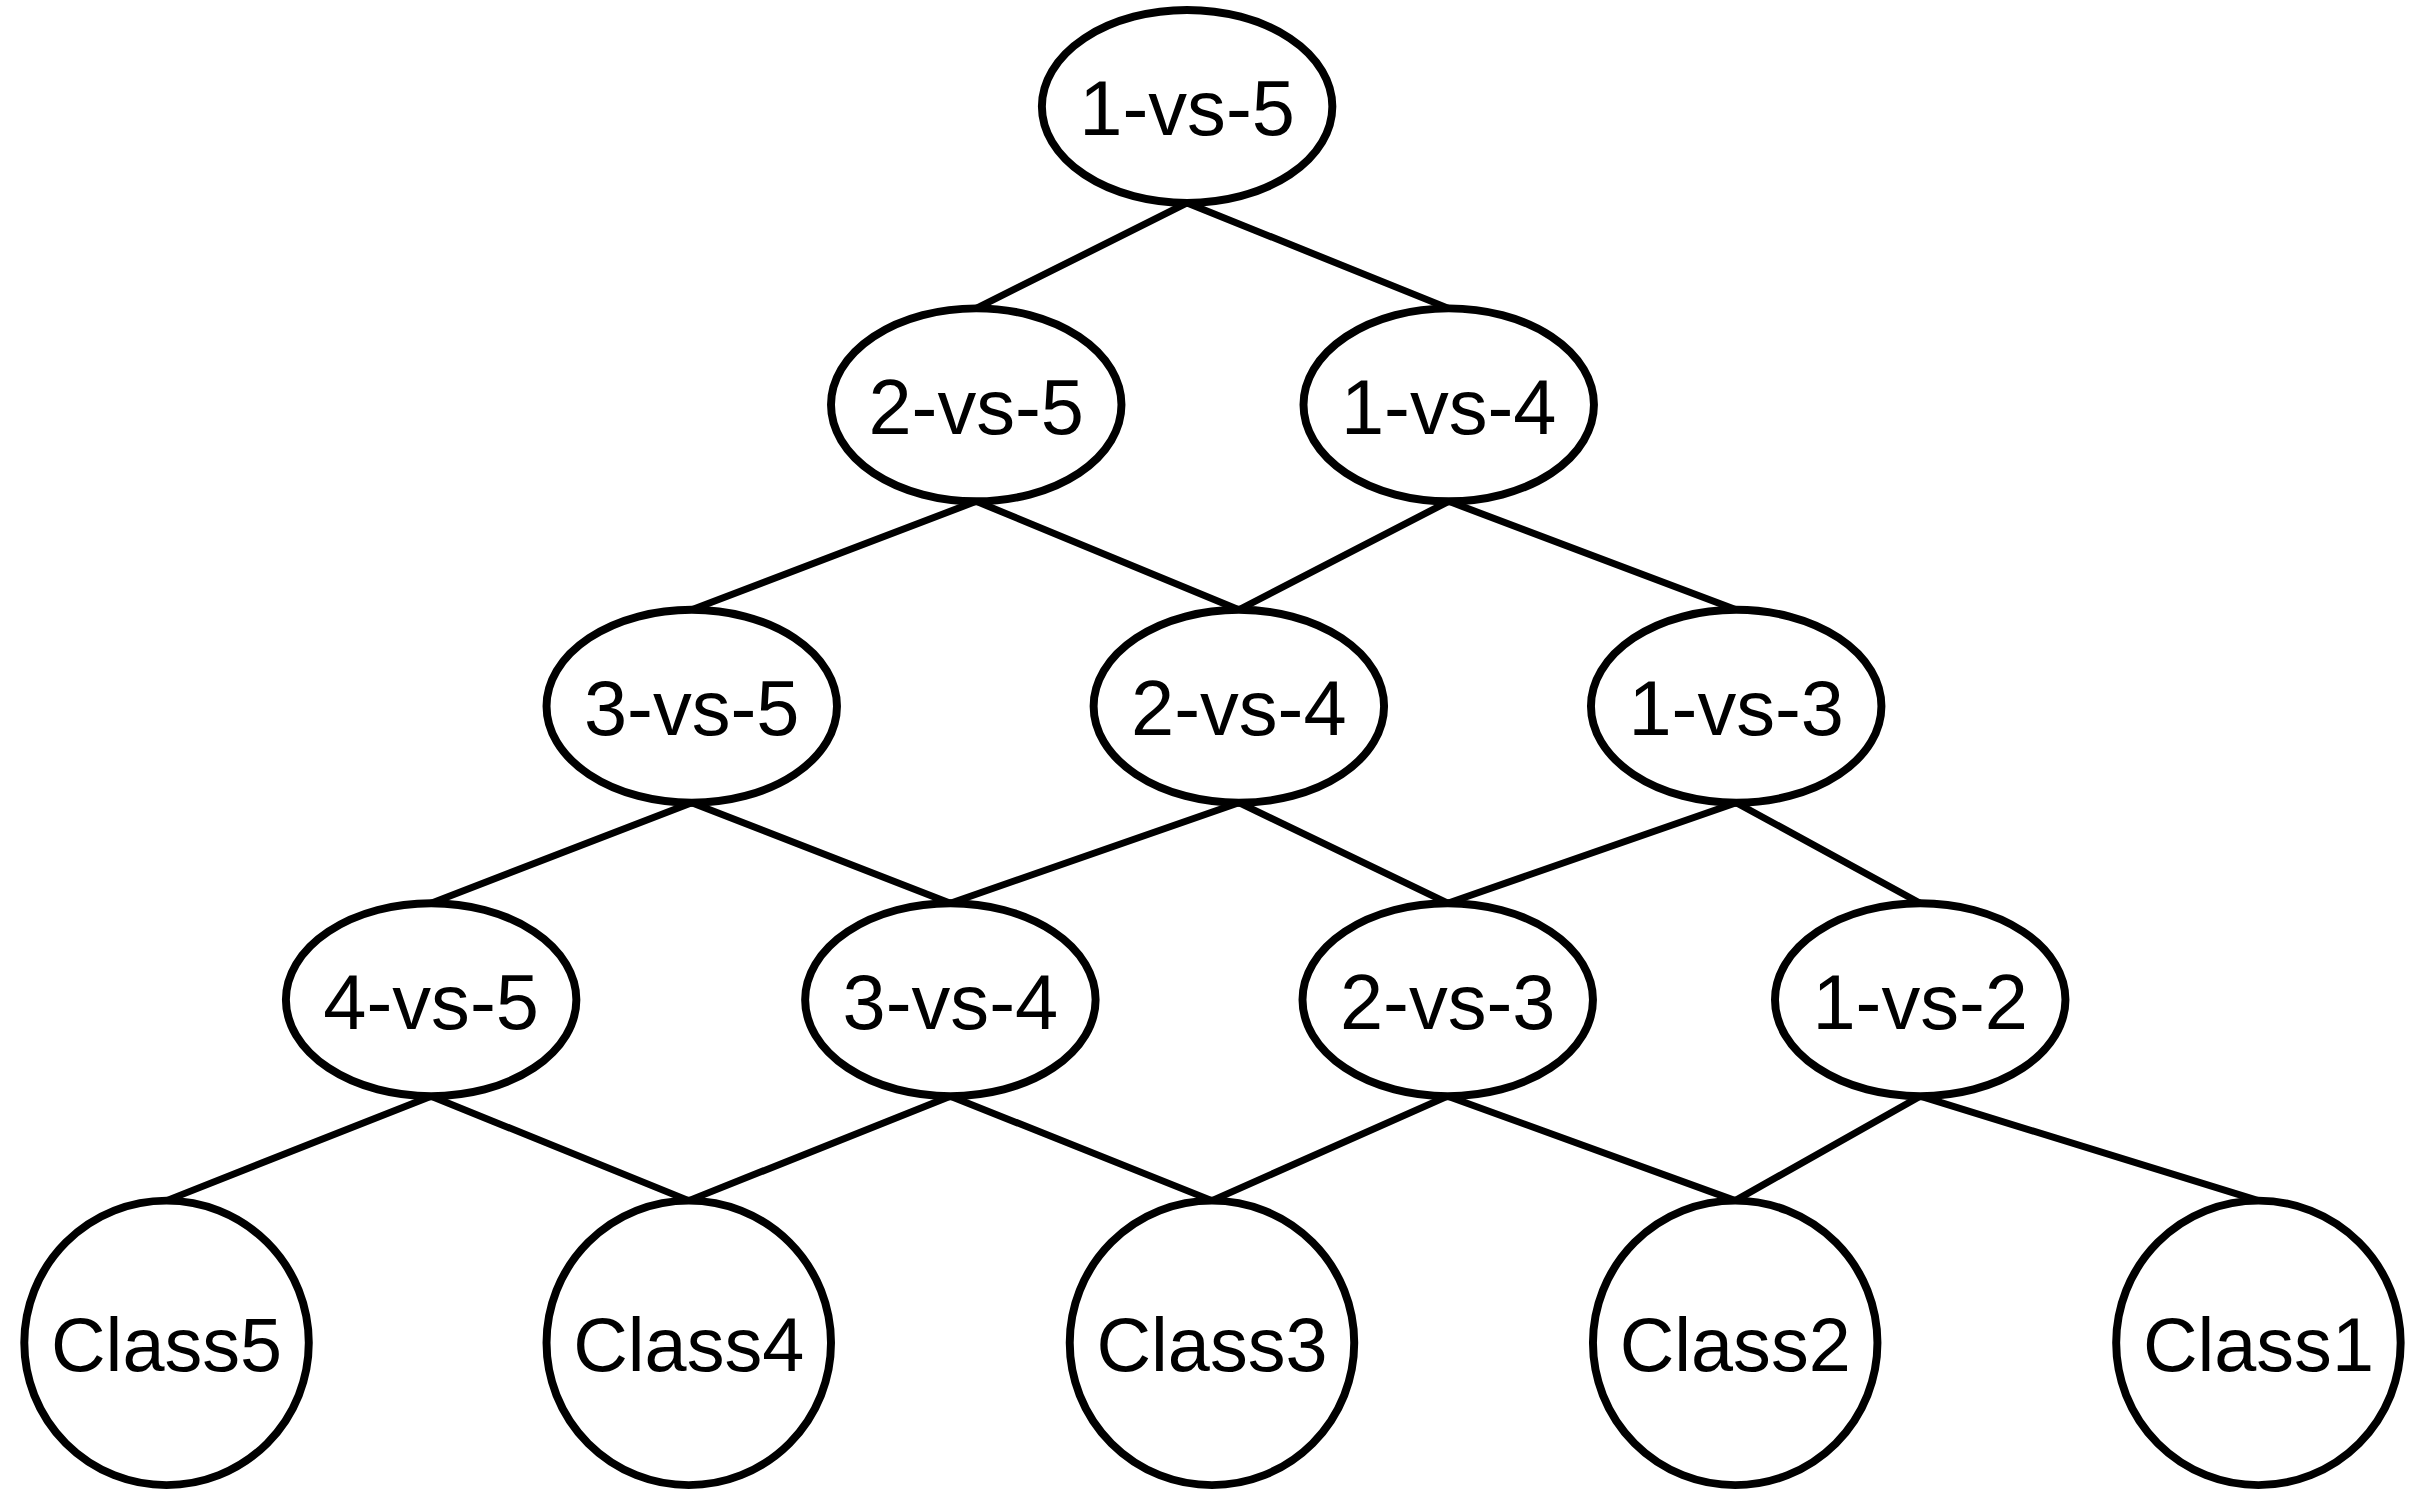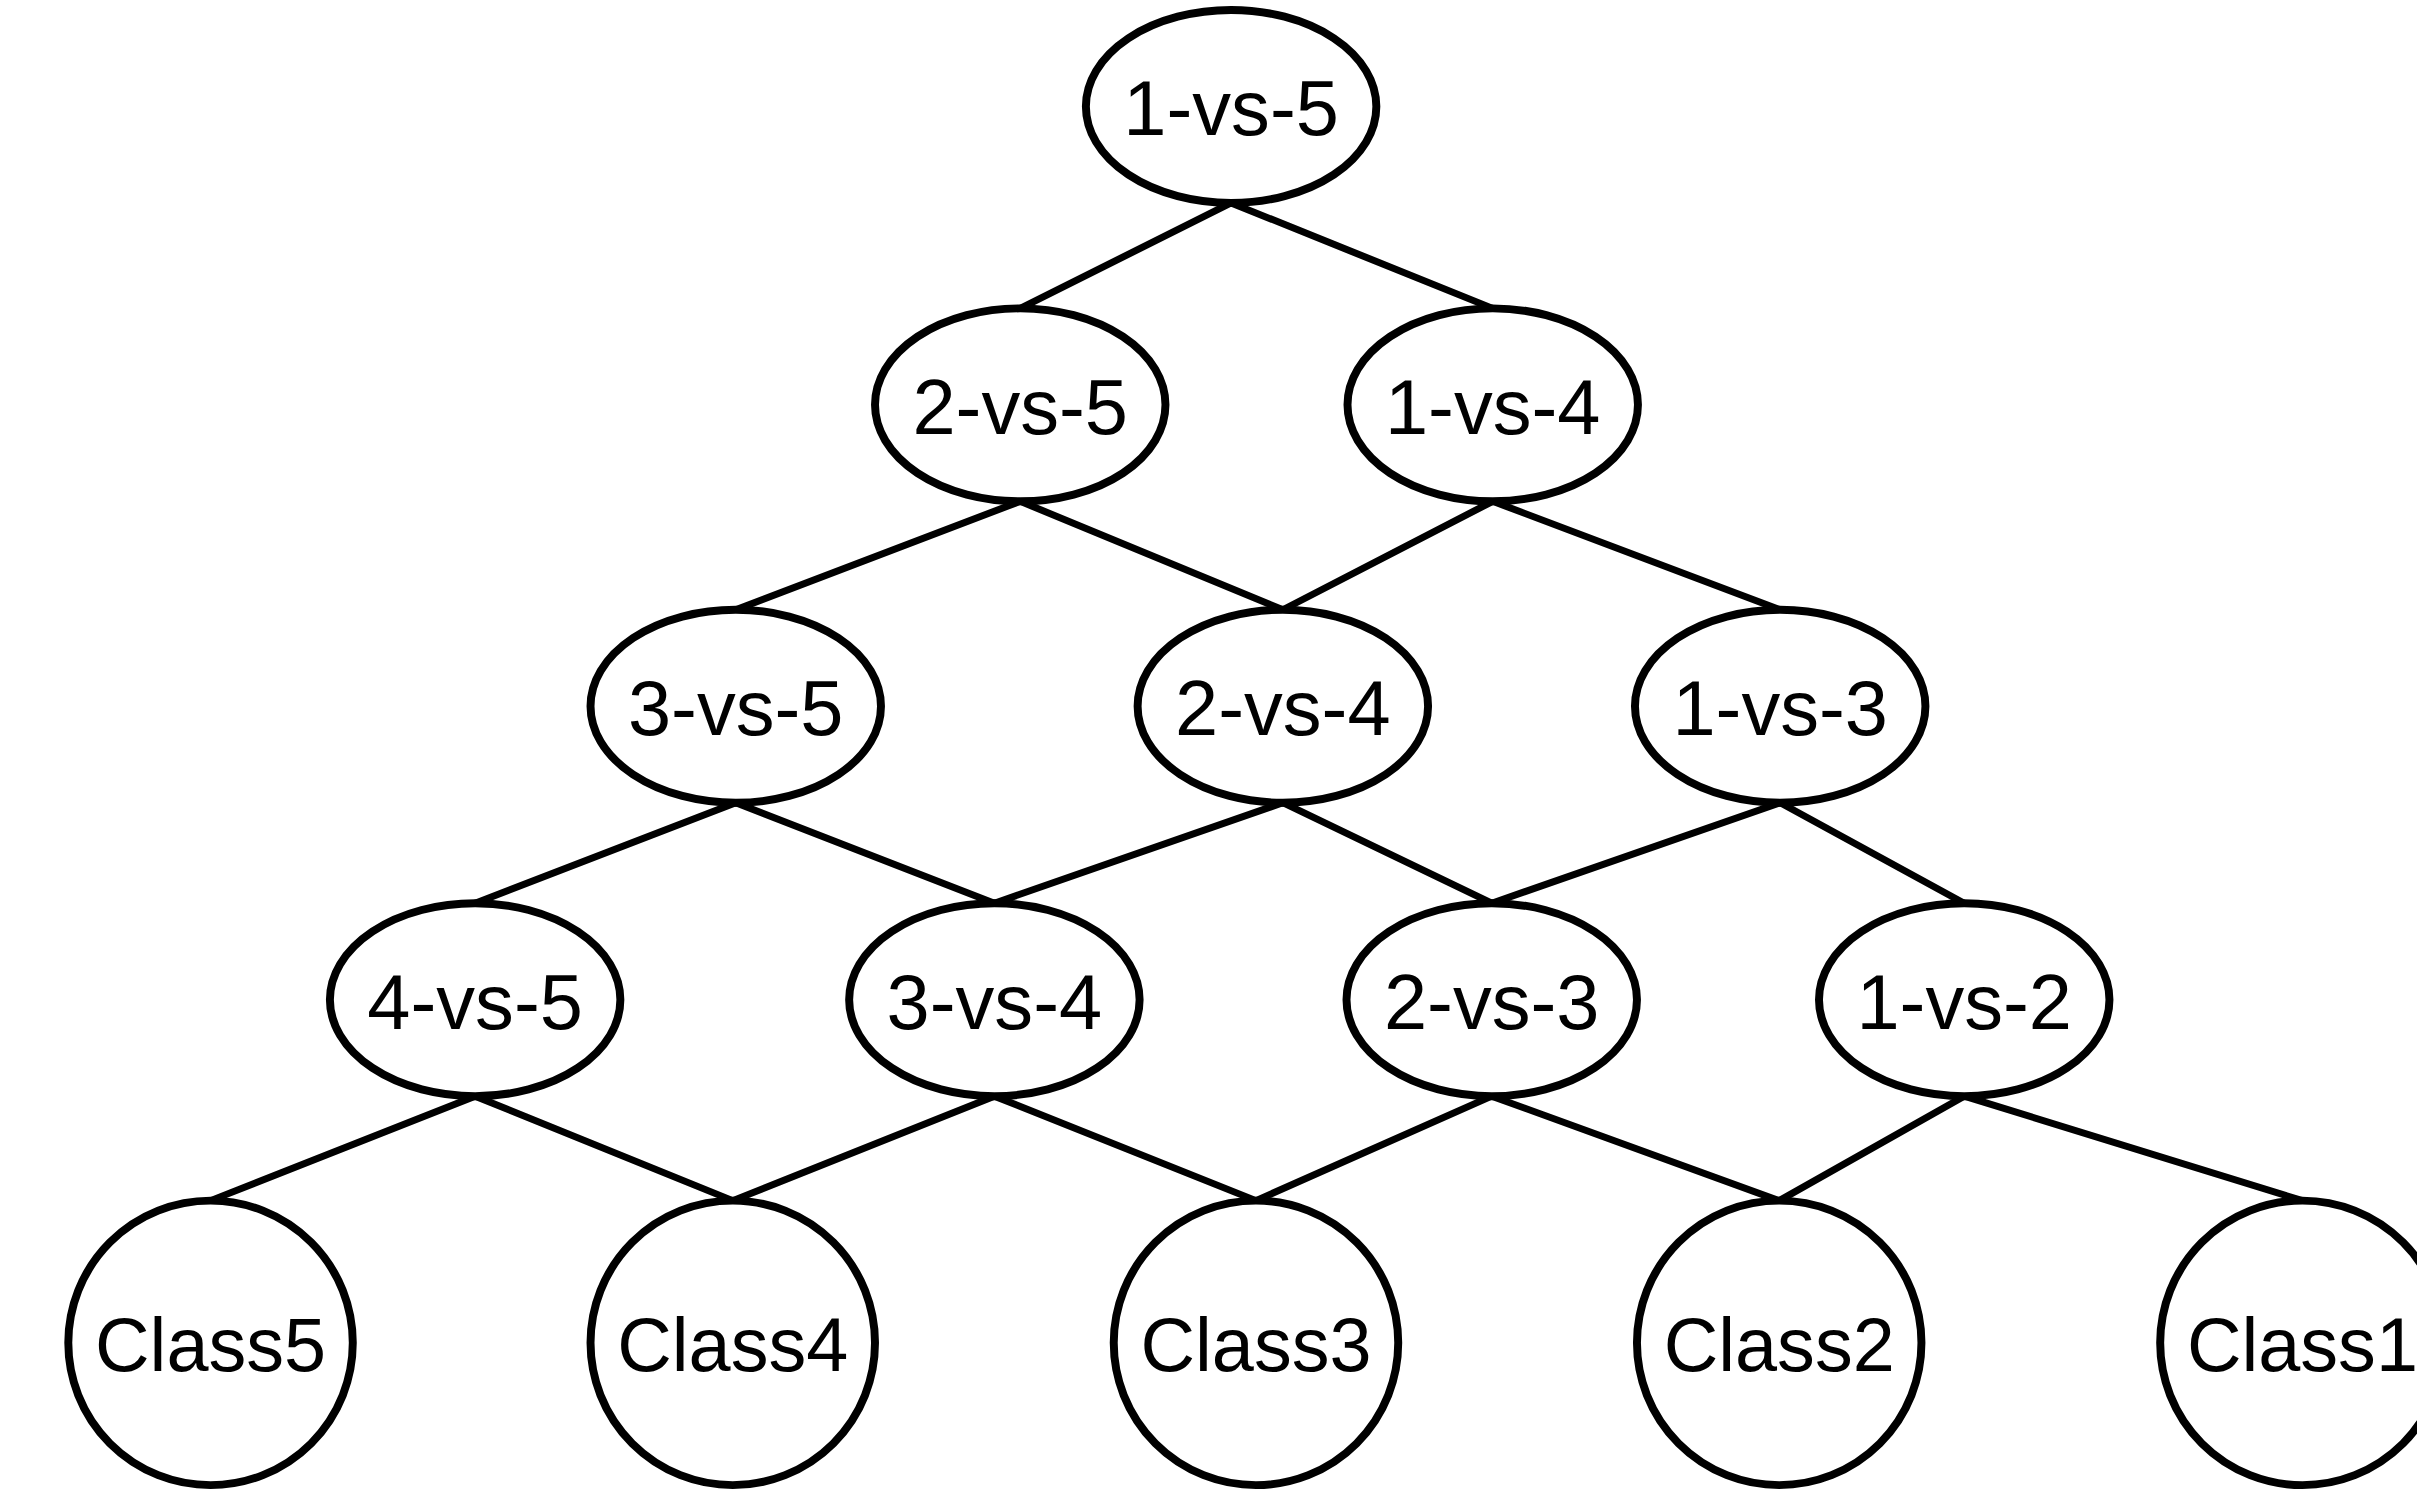--- a/index.html
+++ b/index.html
@@ -12,21 +12,20 @@
     width: 2418px;
     height: 1505px;
     overflow: hidden;
     font-family: "Liberation Sans", sans-serif;
   }
   #diagram-root {
     position: relative;
     width: 2010px;
     height: 1505px;
     background: #ffffff;
-    padding-left: 44px;
   }
   svg#ddag-svg {
     display: block;
     width: 2418px;
     height: 1505px;
   }
   .edge-line {
     stroke: #000000;
     stroke-width: 7;
     stroke-linecap: round;

